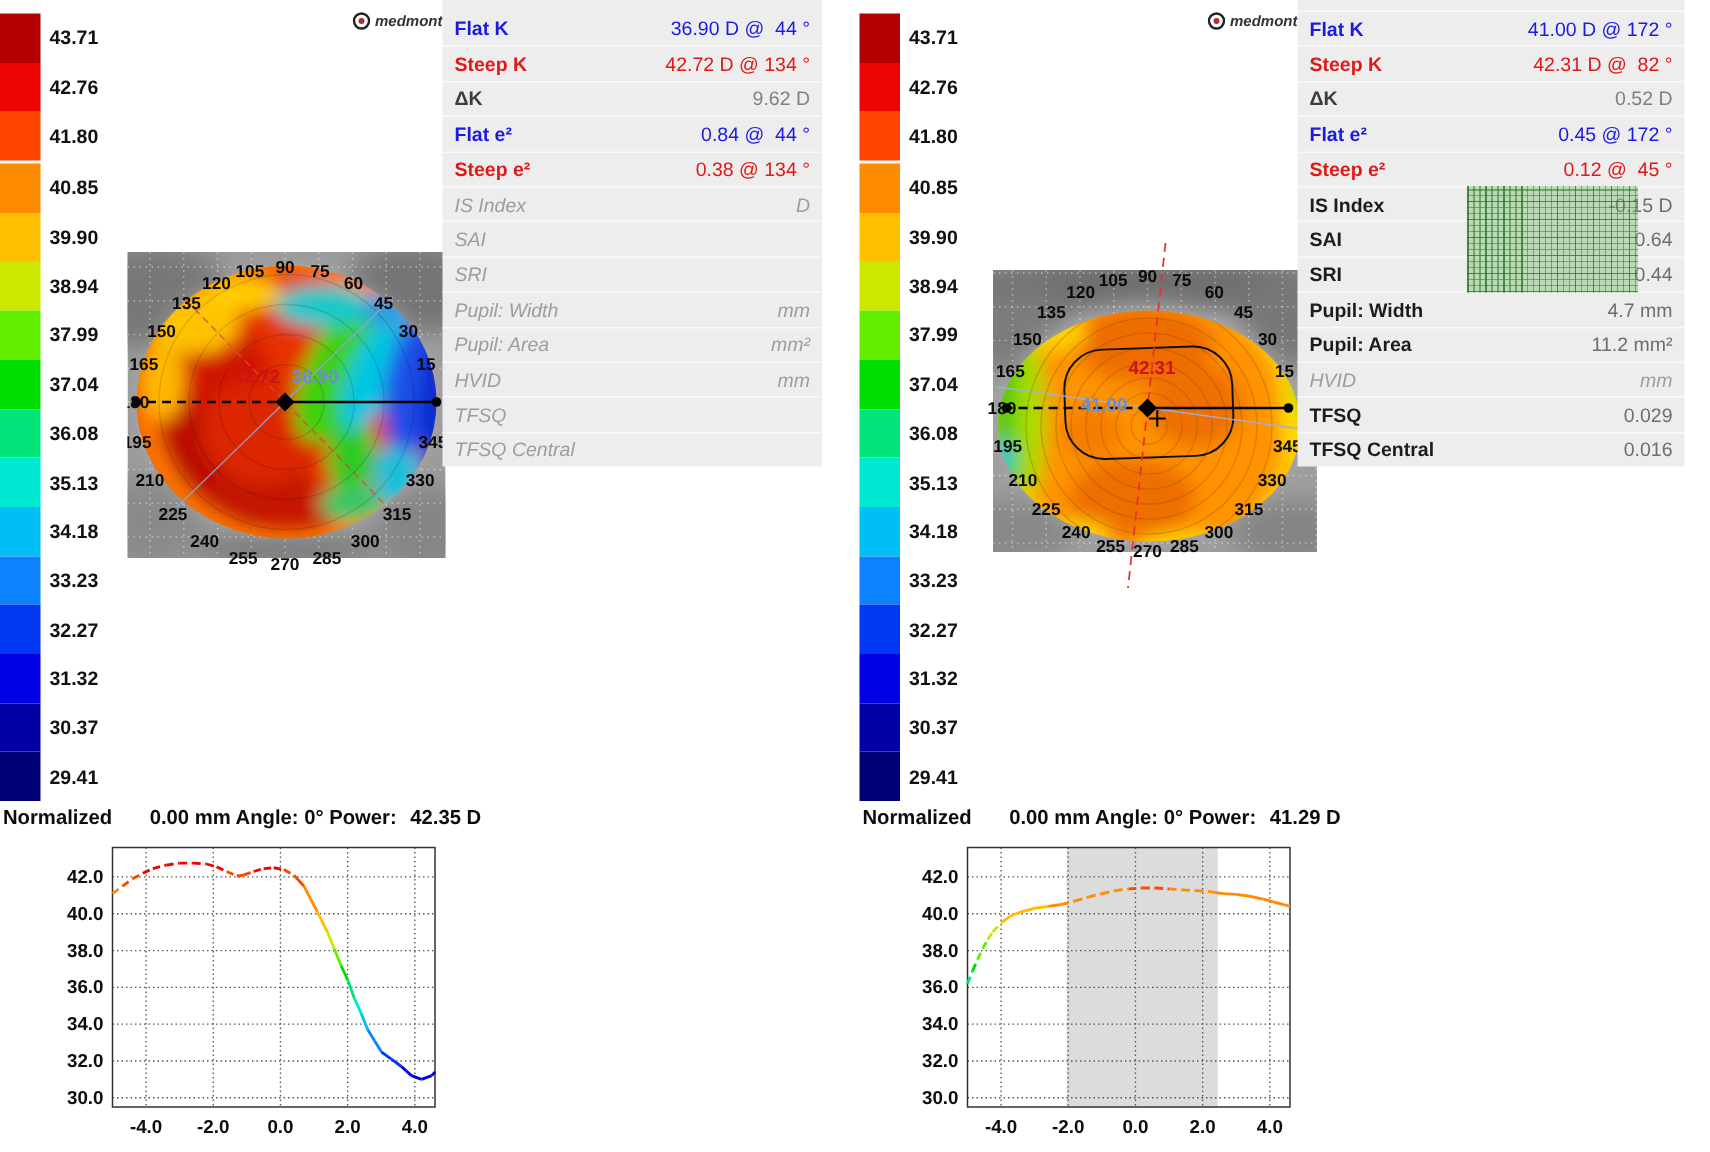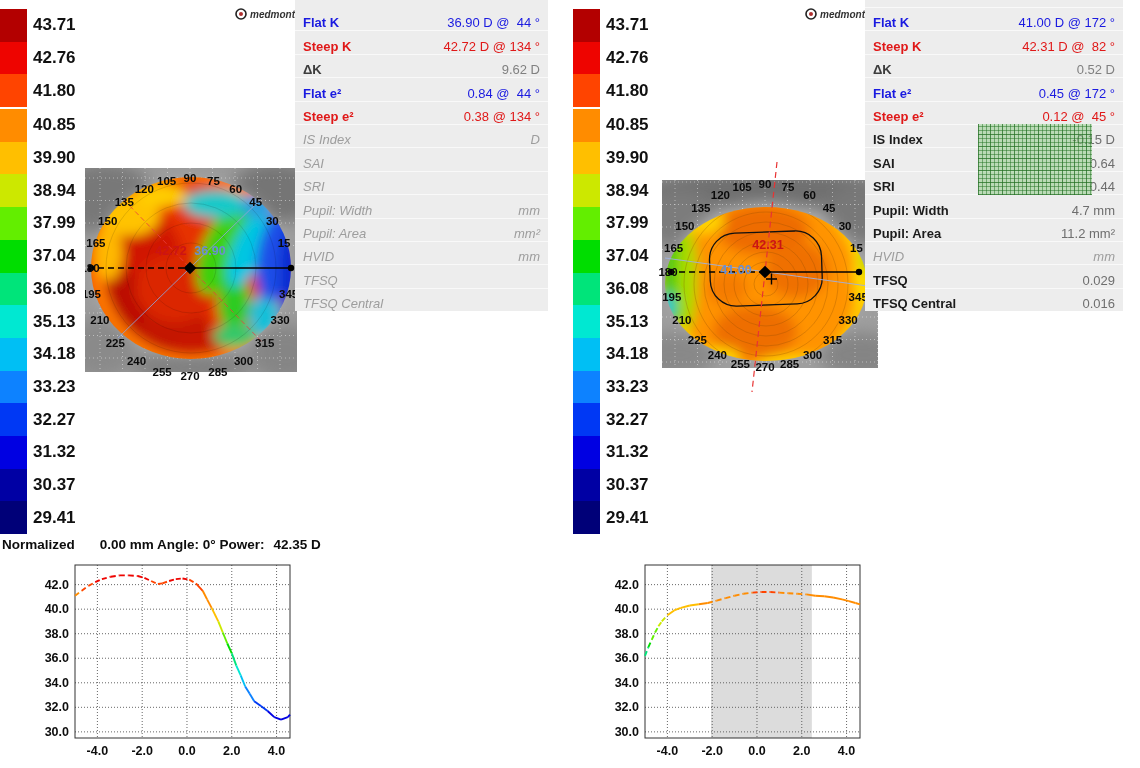--- a/index.html
+++ b/index.html
@@ -3,28 +3,28 @@
 <meta charset="utf-8">
 <style>
   html,body{margin:0;padding:0;background:#fff;}
   .screen{position:relative;width:1140px;height:768px;background:#fff;overflow:hidden;
           font-family:"Liberation Sans","DejaVu Sans",sans-serif;}
   
   .scale{position:absolute;top:9px;width:70px;}
   .band{position:relative;width:70px;}
   .chip{position:absolute;left:0;top:0;bottom:0;width:27px;}
   .blabel{position:absolute;left:33px;top:50%;transform:translateY(-50%);
-          font-size:17px;font-weight:bold;color:#111;white-space:nowrap;}
+          font-size:13px;font-weight:bold;color:#111;white-space:nowrap;}
   
   .logo{position:absolute;top:6px;width:70px;height:16px;display:flex;align-items:center;
         justify-content:flex-end;gap:3px;}
   .logo span{font-size:10px;font-style:italic;font-weight:bold;color:#333;}
   
   .table{position:absolute;top:0;background:#ededed;padding-top:7px;}
-  .trow{height:23.4px;display:flex;align-items:flex-end;padding:0 8px;box-sizing:border-box;
+  .trow{height:23.4px;display:flex;align-items:center;padding:0 8px;box-sizing:border-box;
         border-top:1px solid #f9f9f9;font-size:13px;}
   .trow:first-child{border-top:none;}
   .tlabel{font-weight:bold;white-space:pre;}
   .tvalue{margin-left:auto;white-space:pre;}
   .trow.blue .tlabel,.trow.blue .tvalue{color:#1a1ae0;}
   .trow.red  .tlabel,.trow.red  .tvalue{color:#e01818;}
   .trow.plain .tlabel{color:#3c3c3c;} .trow.plain .tvalue{color:#808080;}
   .trow.bold  .tlabel{color:#1c1c1c;} .trow.bold  .tvalue{color:#6e6e6e;}
   .trow.disabled .tlabel{color:#9d9d9d;font-style:italic;font-weight:normal;}
   .trow.disabled .tvalue{color:#9d9d9d;font-style:italic;}
@@ -522,20 +522,21 @@
         <span class="tlabel">TFSQ</span>
         <span class="tvalue">0.029</span>
       </div>
       <div class="trow bold">
         <span class="tlabel">TFSQ Central</span>
         <span class="tvalue">0.016</span>
       </div>
     </div>
 
   <div class="ctitle" style="left:2px"><span>Normalized</span><span class="mid">0.00 mm Angle: 0° Power:</span><span class="val">42.35 D</span></div>
+  <div class="ctitle" style="left:575px"><span>Normalized</span><span class="mid">0.00 mm Angle: 0° Power:</span><span class="val">41.29 D</span></div>
 
   <svg id="chart-0" class="abs" style="left:28px;top:558px" width="276" height="210" viewBox="0 0 276 210">
       <line x1="69.39583333333334" y1="7" x2="69.39583333333334" y2="180" stroke="#555" stroke-width="0.9" stroke-dasharray="1 2"></line>
       <text x="69.39583333333334" y="197" text-anchor="middle" font-size="12.5" font-weight="bold" fill="#0d0d0d">-4.0</text>
       <line x1="114.1875" y1="7" x2="114.1875" y2="180" stroke="#555" stroke-width="0.9" stroke-dasharray="1 2"></line>
       <text x="114.1875" y="197" text-anchor="middle" font-size="12.5" font-weight="bold" fill="#0d0d0d">-2.0</text>
       <line x1="158.97916666666669" y1="7" x2="158.97916666666669" y2="180" stroke="#555" stroke-width="0.9" stroke-dasharray="1 2"></line>
       <text x="158.97916666666669" y="197" text-anchor="middle" font-size="12.5" font-weight="bold" fill="#0d0d0d">0.0</text>
       <line x1="203.77083333333334" y1="7" x2="203.77083333333334" y2="180" stroke="#555" stroke-width="0.9" stroke-dasharray="1 2"></line>
       <text x="203.77083333333334" y="197" text-anchor="middle" font-size="12.5" font-weight="bold" fill="#0d0d0d">2.0</text>

